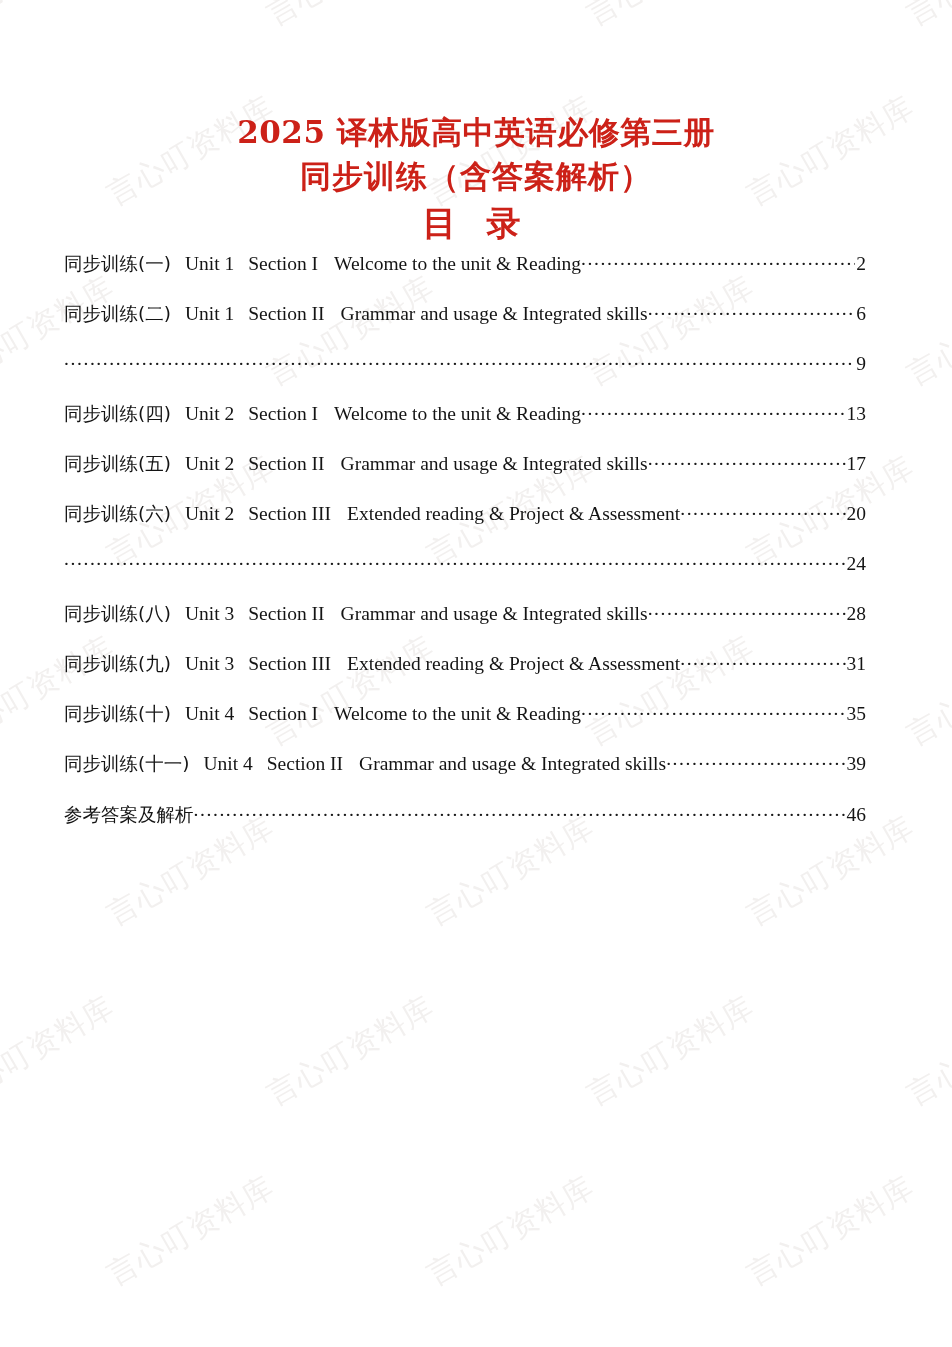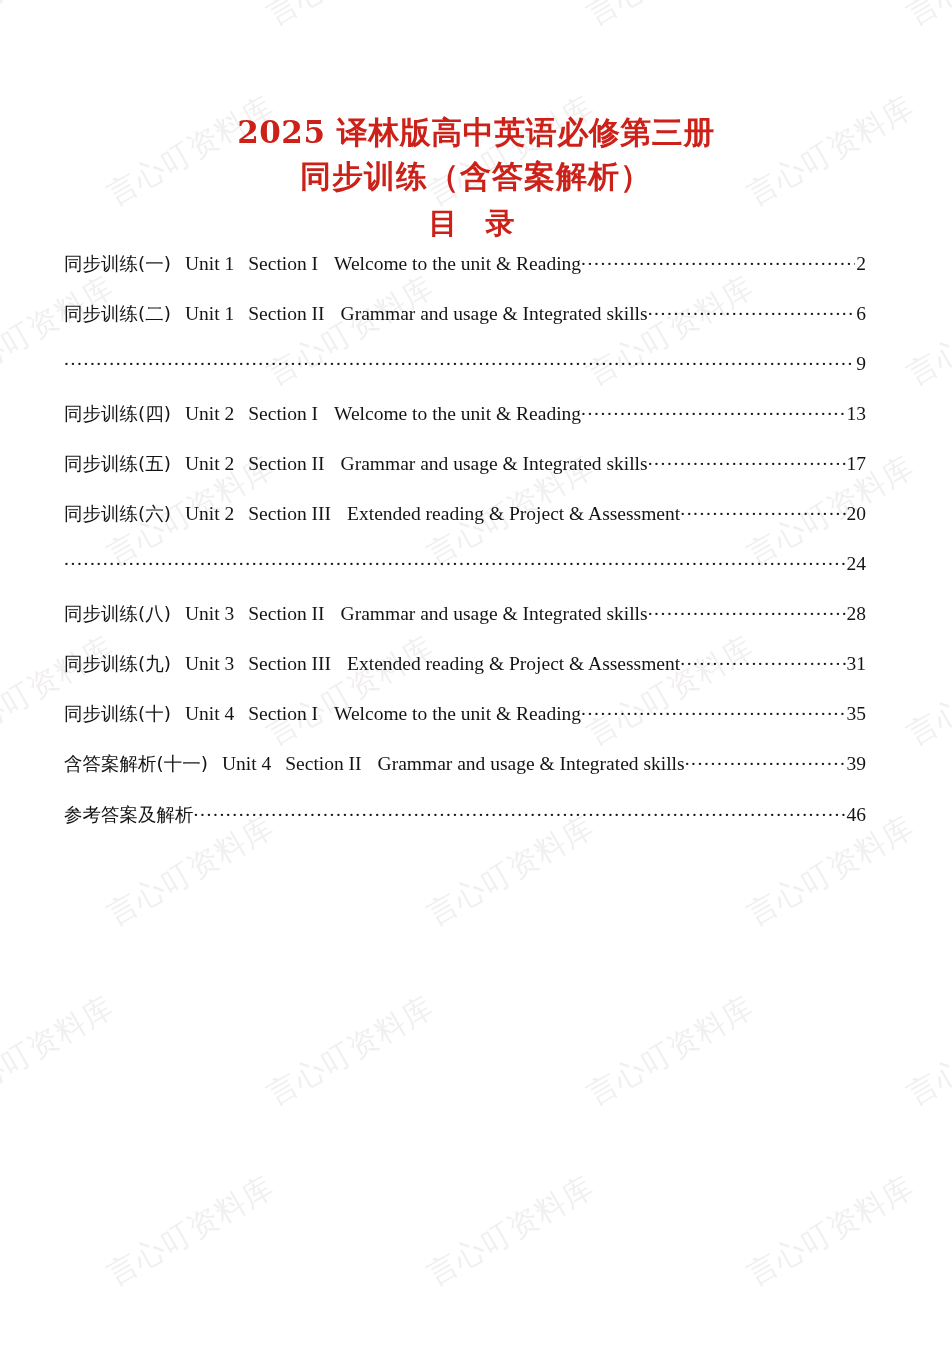--- a/index.html
+++ b/index.html
@@ -56,21 +56,21 @@
     line-height: 44px;
     font-family: "DejaVu Serif", "Liberation Serif", serif;
     letter-spacing: 0.5px;
   }
   .doc-title-line.second {
     letter-spacing: 1px;
   }
   .toc-heading {
     color: #cc2118;
     font-weight: bold;
-    font-size: 29px;
+    font-size: 34px;
     line-height: 46px;
     margin-top: 2px;
     font-family: "DejaVu Serif", "Liberation Serif", serif;
     letter-spacing: 9px;
   }
 
   
   .toc {
     margin-top: 4px;
     padding: 0 86px 0 64px;
@@ -220,21 +220,21 @@
         <span class="toc-label"><span class="cn">同步训练(九)</span><span style="display: inline-block; width: 14px;"></span><span>Unit 3</span><span style="display: inline-block; width: 14px;"></span><span>Section III</span><span style="display: inline-block; width: 16px;"></span><span>Extended reading &amp; Project &amp; Assessment</span></span>
         <span class="leader"></span>
         <span class="toc-page">31</span>
       </div>
       <div class="toc-row">
         <span class="toc-label"><span class="cn">同步训练(十)</span><span style="display: inline-block; width: 14px;"></span><span>Unit 4</span><span style="display: inline-block; width: 14px;"></span><span>Section I</span><span style="display: inline-block; width: 16px;"></span><span>Welcome to the unit &amp; Reading</span></span>
         <span class="leader"></span>
         <span class="toc-page">35</span>
       </div>
       <div class="toc-row">
-        <span class="toc-label"><span class="cn">含答案解析(十一)</span><span style="display: inline-block; width: 14px;"></span><span>Unit 4</span><span style="display: inline-block; width: 14px;"></span><span>Section II</span><span style="display: inline-block; width: 16px;"></span><span>Grammar and usage &amp; Integrated skills</span></span>
+        <span class="toc-label"><span class="cn">同步训练(十一)</span><span style="display: inline-block; width: 14px;"></span><span>Unit 4</span><span style="display: inline-block; width: 14px;"></span><span>Section II</span><span style="display: inline-block; width: 16px;"></span><span>Grammar and usage &amp; Integrated skills</span></span>
         <span class="leader"></span>
         <span class="toc-page">39</span>
       </div>
       <div class="toc-row answers">
         <span class="toc-label"><span class="cn">参考答案及解析</span></span>
         <span class="leader"></span>
         <span class="toc-page">46</span>
       </div>
     </div>
 

